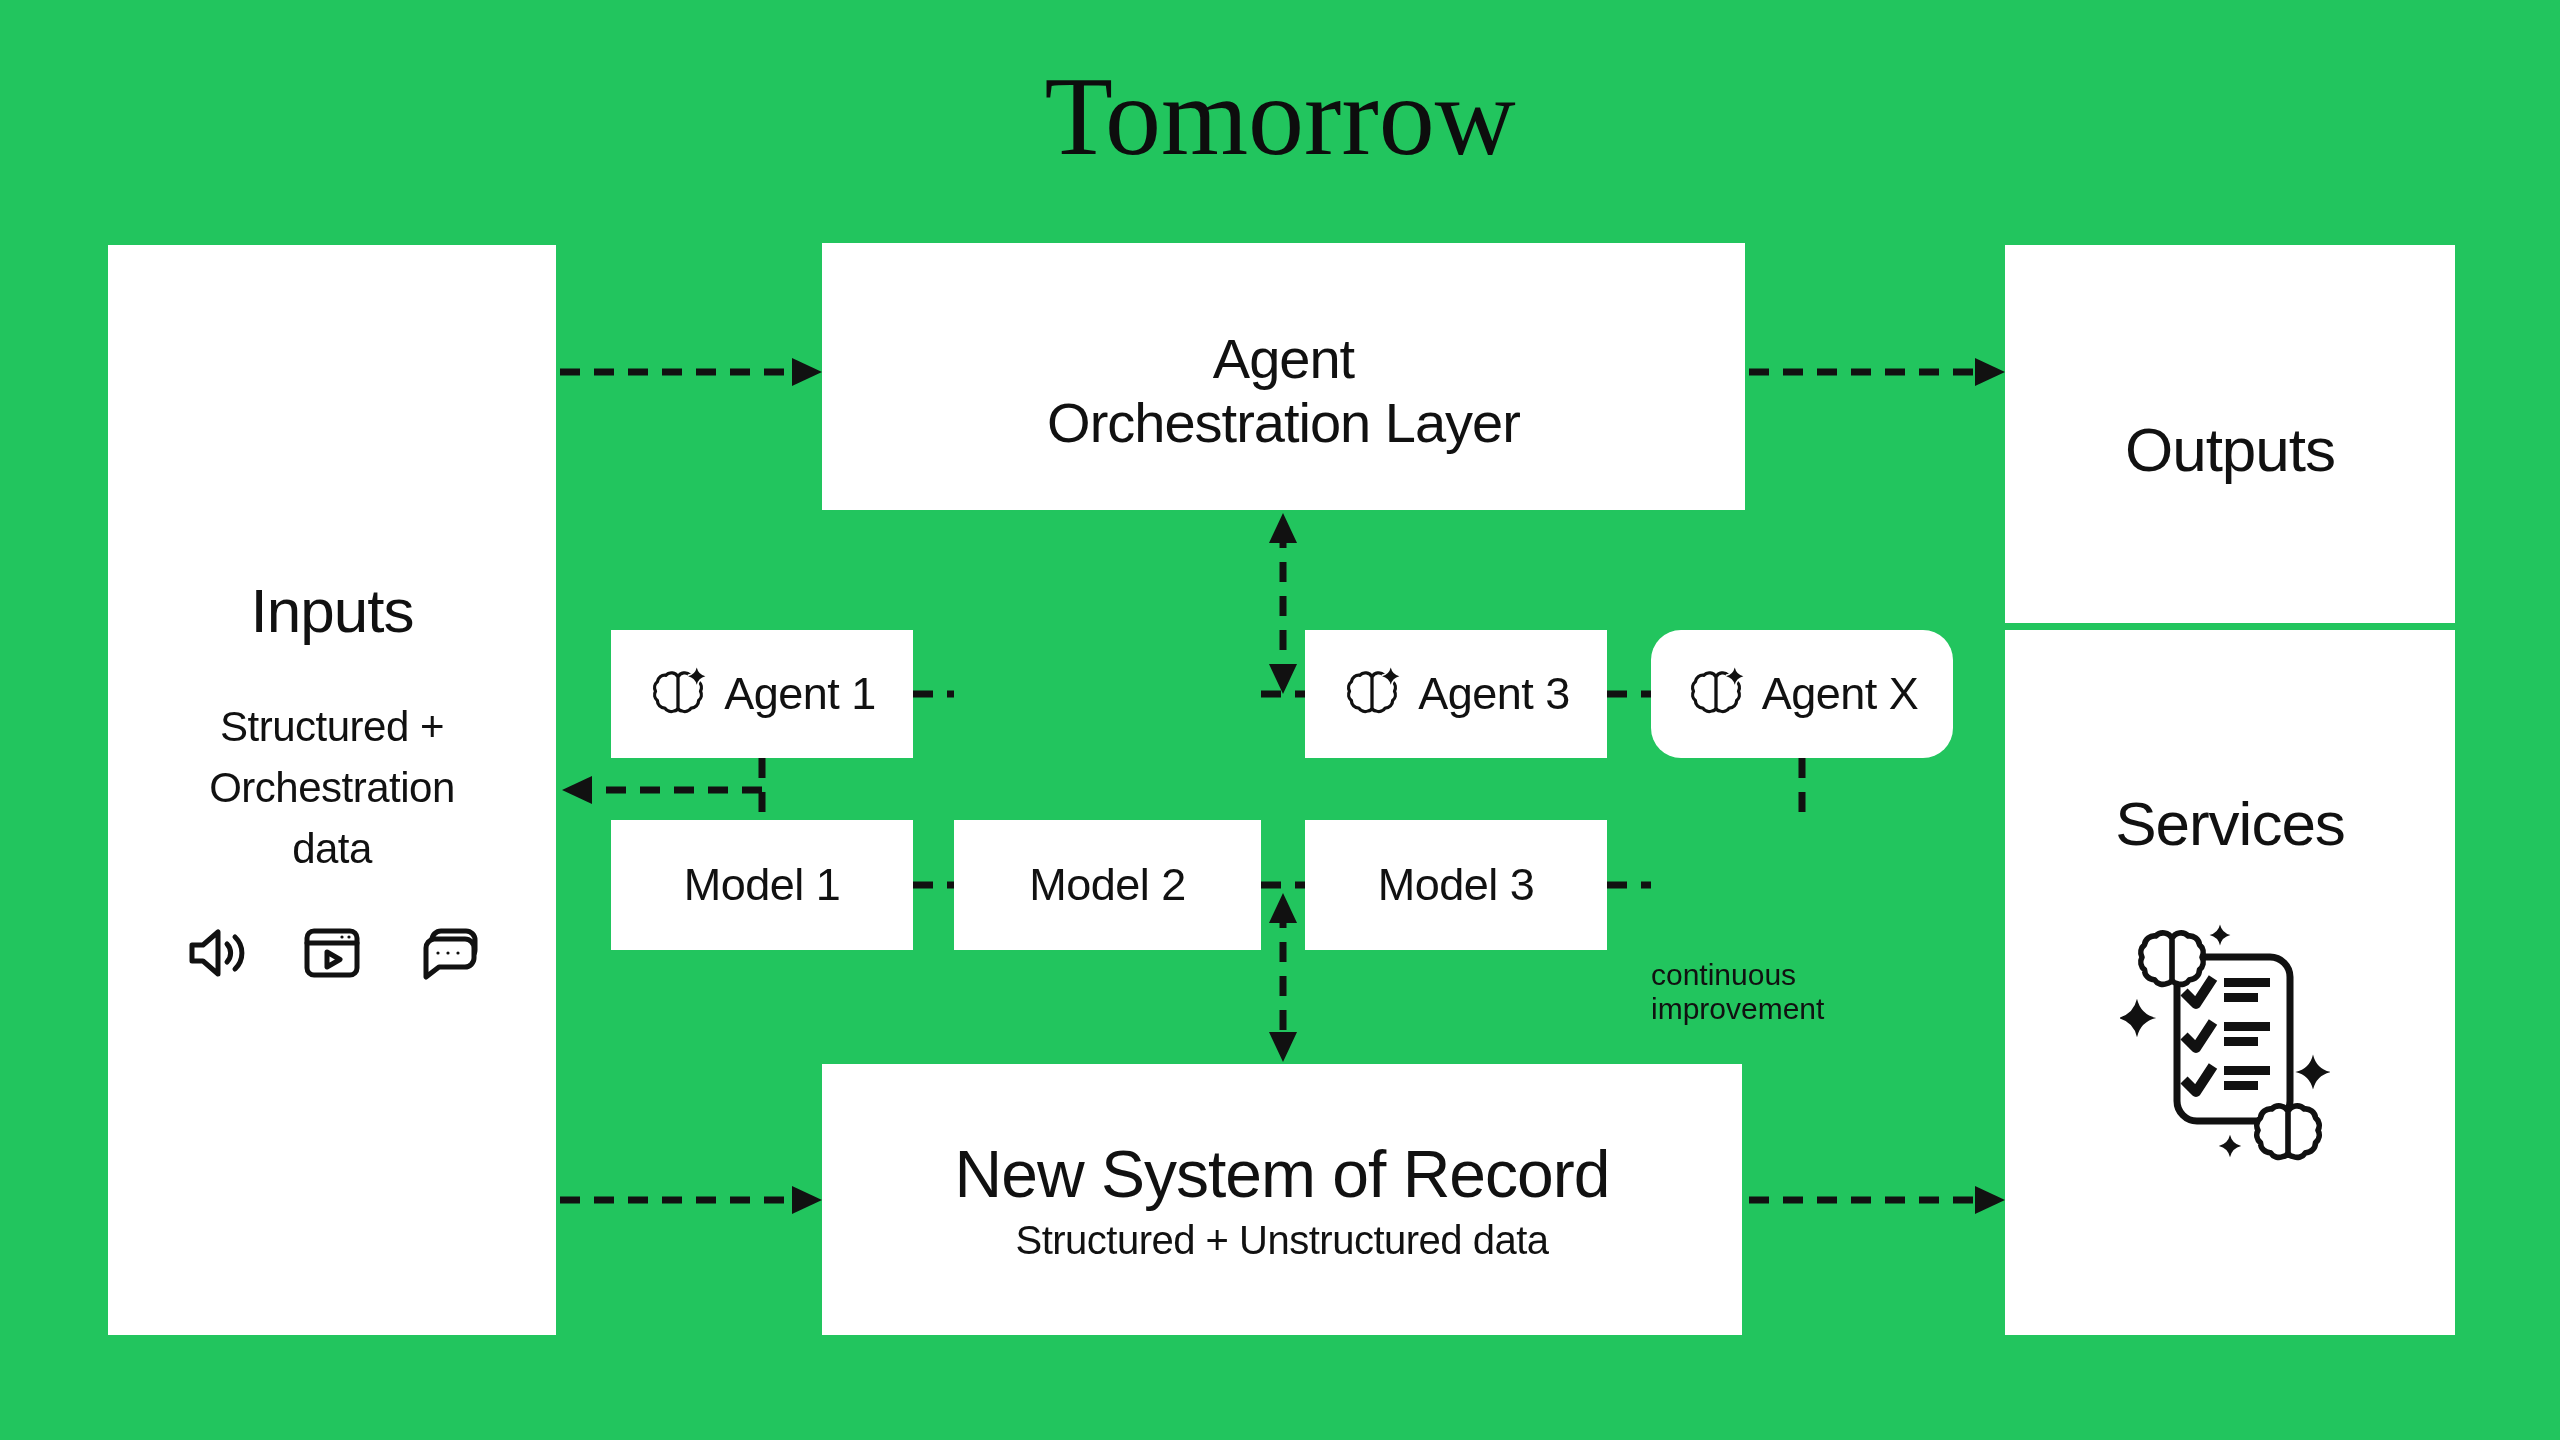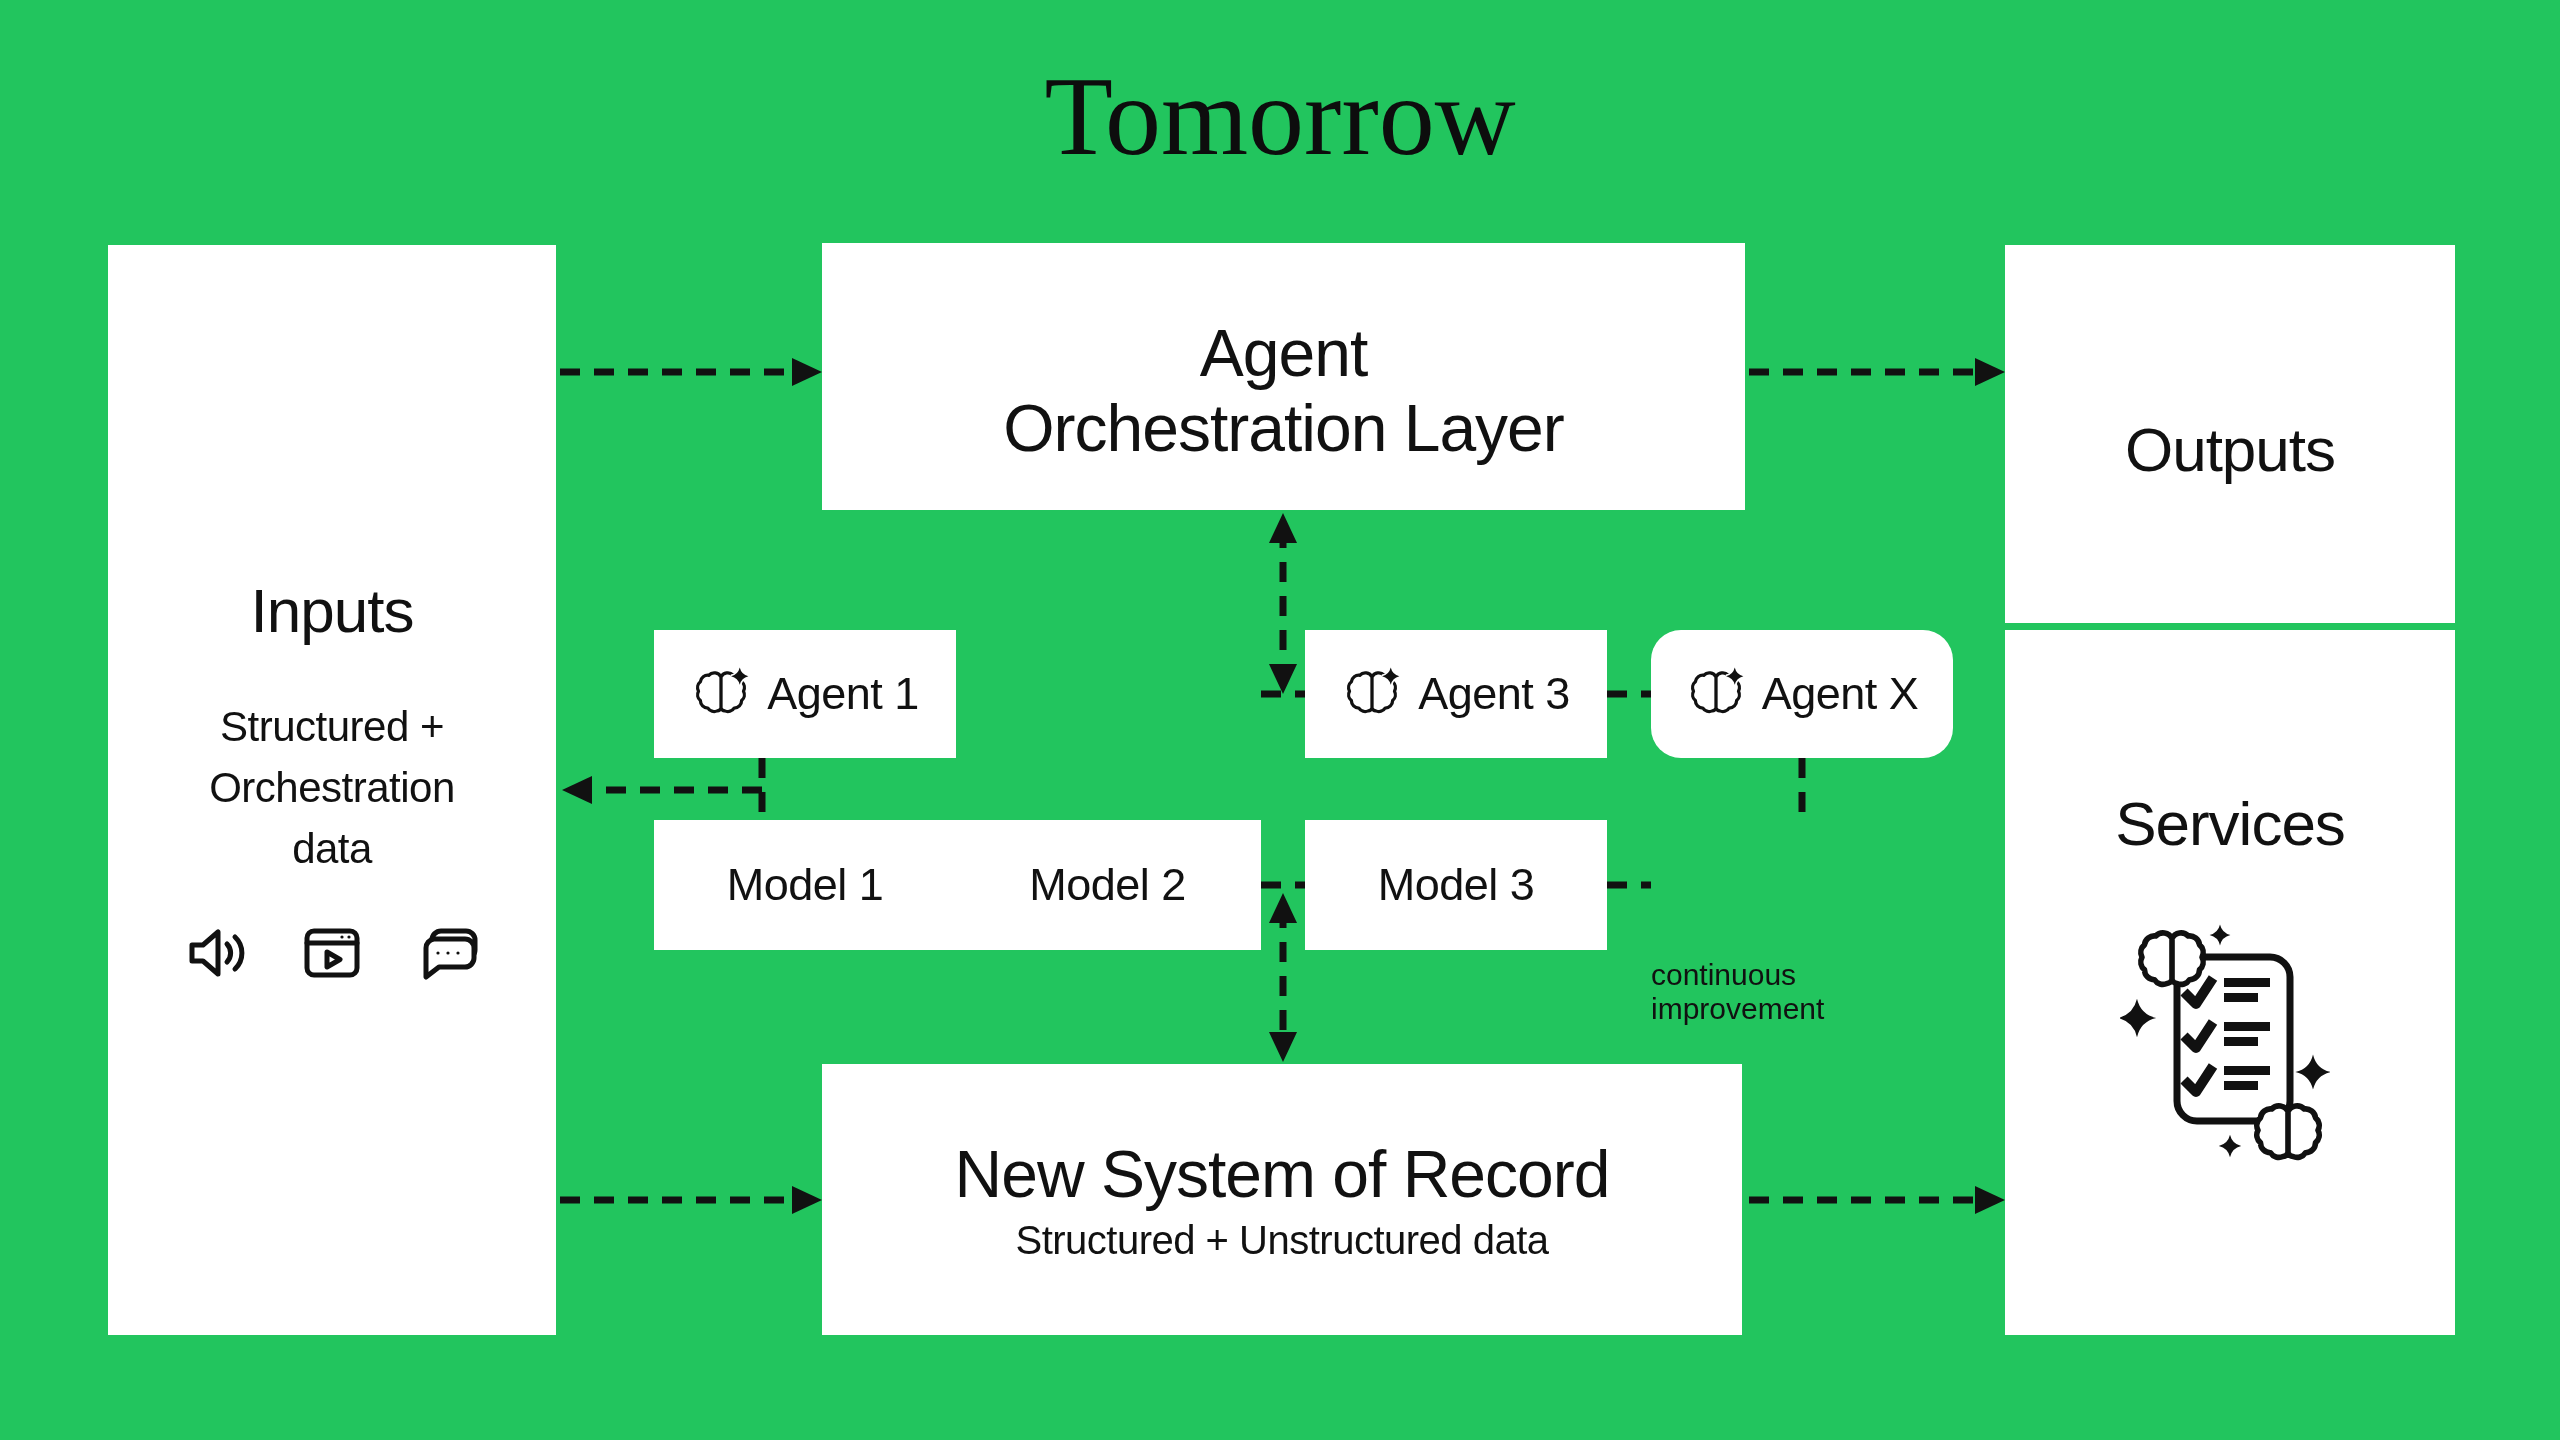--- a/index.html
+++ b/index.html
@@ -39,31 +39,31 @@
     white-space:pre-line;letter-spacing:-0.5px;
   }
   #inputs-icons{
     position:absolute;left:0;top:672px;width:100%;
     display:flex;justify-content:center;gap:44px;
   }
   
   #aol-box{left:822px;top:243px;width:923px;height:267px;
     display:flex;align-items:center;justify-content:center;}
   #aol-label{
-    text-align:center;font-size:66px;line-height:1.14;
+    text-align:center;font-size:56px;line-height:1.14;
     white-space:pre-line;letter-spacing:-1px;margin-top:29px;
   }
   .agent-box,.model-box{
     position:absolute;background:#fff;height:128px;
     display:flex;align-items:center;justify-content:center;gap:16px;
     font-size:45px;letter-spacing:-0.5px;
   }
   .agent-box{top:630px;}
   .model-box{top:820px;height:130px;}
-  #agent-1,#model-1{left:611px;width:302px;margin-left:43px;}
+  #agent-1,#model-1{left:611px;width:302px;}
   #agent-2,#model-2{left:954px;width:307px;}
   #agent-3,#model-3{left:1305px;width:302px;}
   #agent-x,#model-x{left:1651px;width:302px;border-radius:30px;}
   #models-note{
     position:absolute;left:1651px;top:958px;width:302px;
     text-align:left;font-size:30px;
   }
   #nsor-box{left:822px;top:1064px;width:920px;height:271px;
     display:flex;flex-direction:column;align-items:center;justify-content:center;gap:6px;}
   #nsor-title{font-size:66px;letter-spacing:-1px;}

